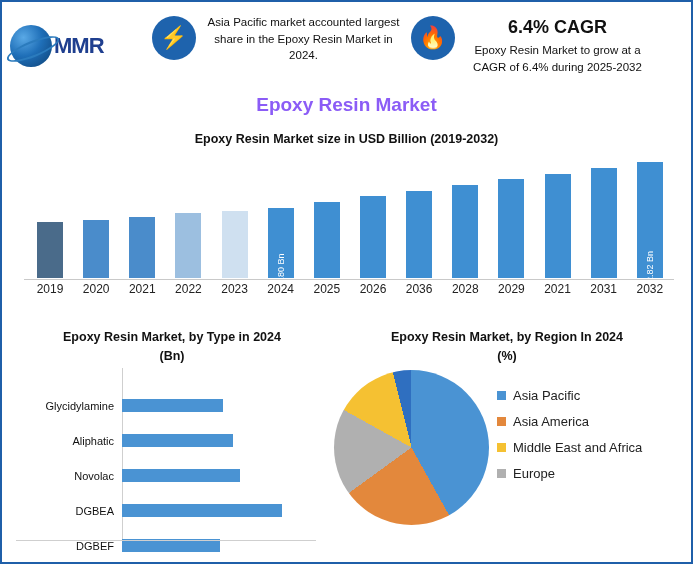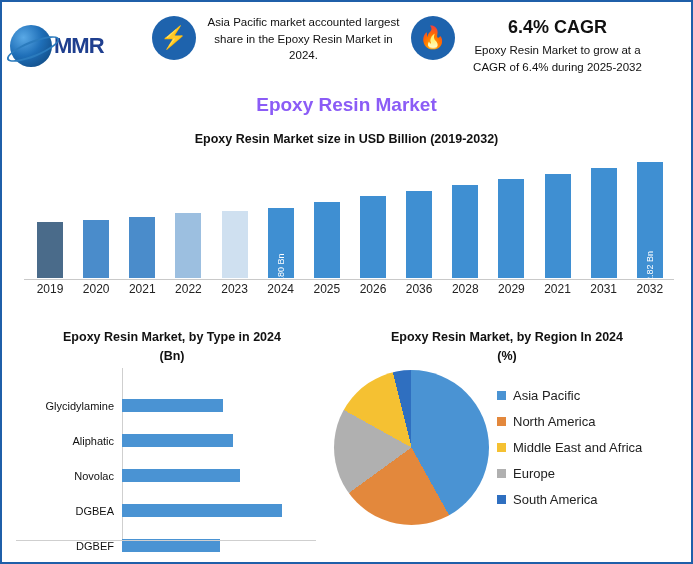--- a/index.html
+++ b/index.html
@@ -259,29 +259,25 @@
     <div>(%)</div>
   </div>
   <div class="pie" id="pie" style="background: conic-gradient(rgb(74, 147, 211) 0deg, rgb(74, 147, 211) 151deg, rgb(227, 136, 60) 151deg, rgb(227, 136, 60) 234deg, rgb(176, 176, 176) 234deg, rgb(176, 176, 176) 299deg, rgb(245, 193, 50) 299deg, rgb(245, 193, 50) 346deg, rgb(47, 111, 192) 346deg, rgb(47, 111, 192) 360deg);"></div>
   <div class="legend" id="legend">
       <div class="legend-item">
         <span class="legend-swatch" style="background: rgb(74, 147, 211);"></span>
         <span>Asia Pacific</span>
       </div>
       <div class="legend-item">
         <span class="legend-swatch" style="background: rgb(227, 136, 60);"></span>
-        <span>North America</span>
+        <span>Asia America</span>
       </div>
       <div class="legend-item">
         <span class="legend-swatch" style="background: rgb(245, 193, 50);"></span>
         <span>Middle East and Africa</span>
       </div>
       <div class="legend-item">
         <span class="legend-swatch" style="background: rgb(176, 176, 176);"></span>
         <span>Europe</span>
       </div>
-      <div class="legend-item">
-        <span class="legend-swatch" style="background: rgb(47, 111, 192);"></span>
-        <span>South America</span>
-      </div>
     </div>
 
 </div>
 
 </body></html>

